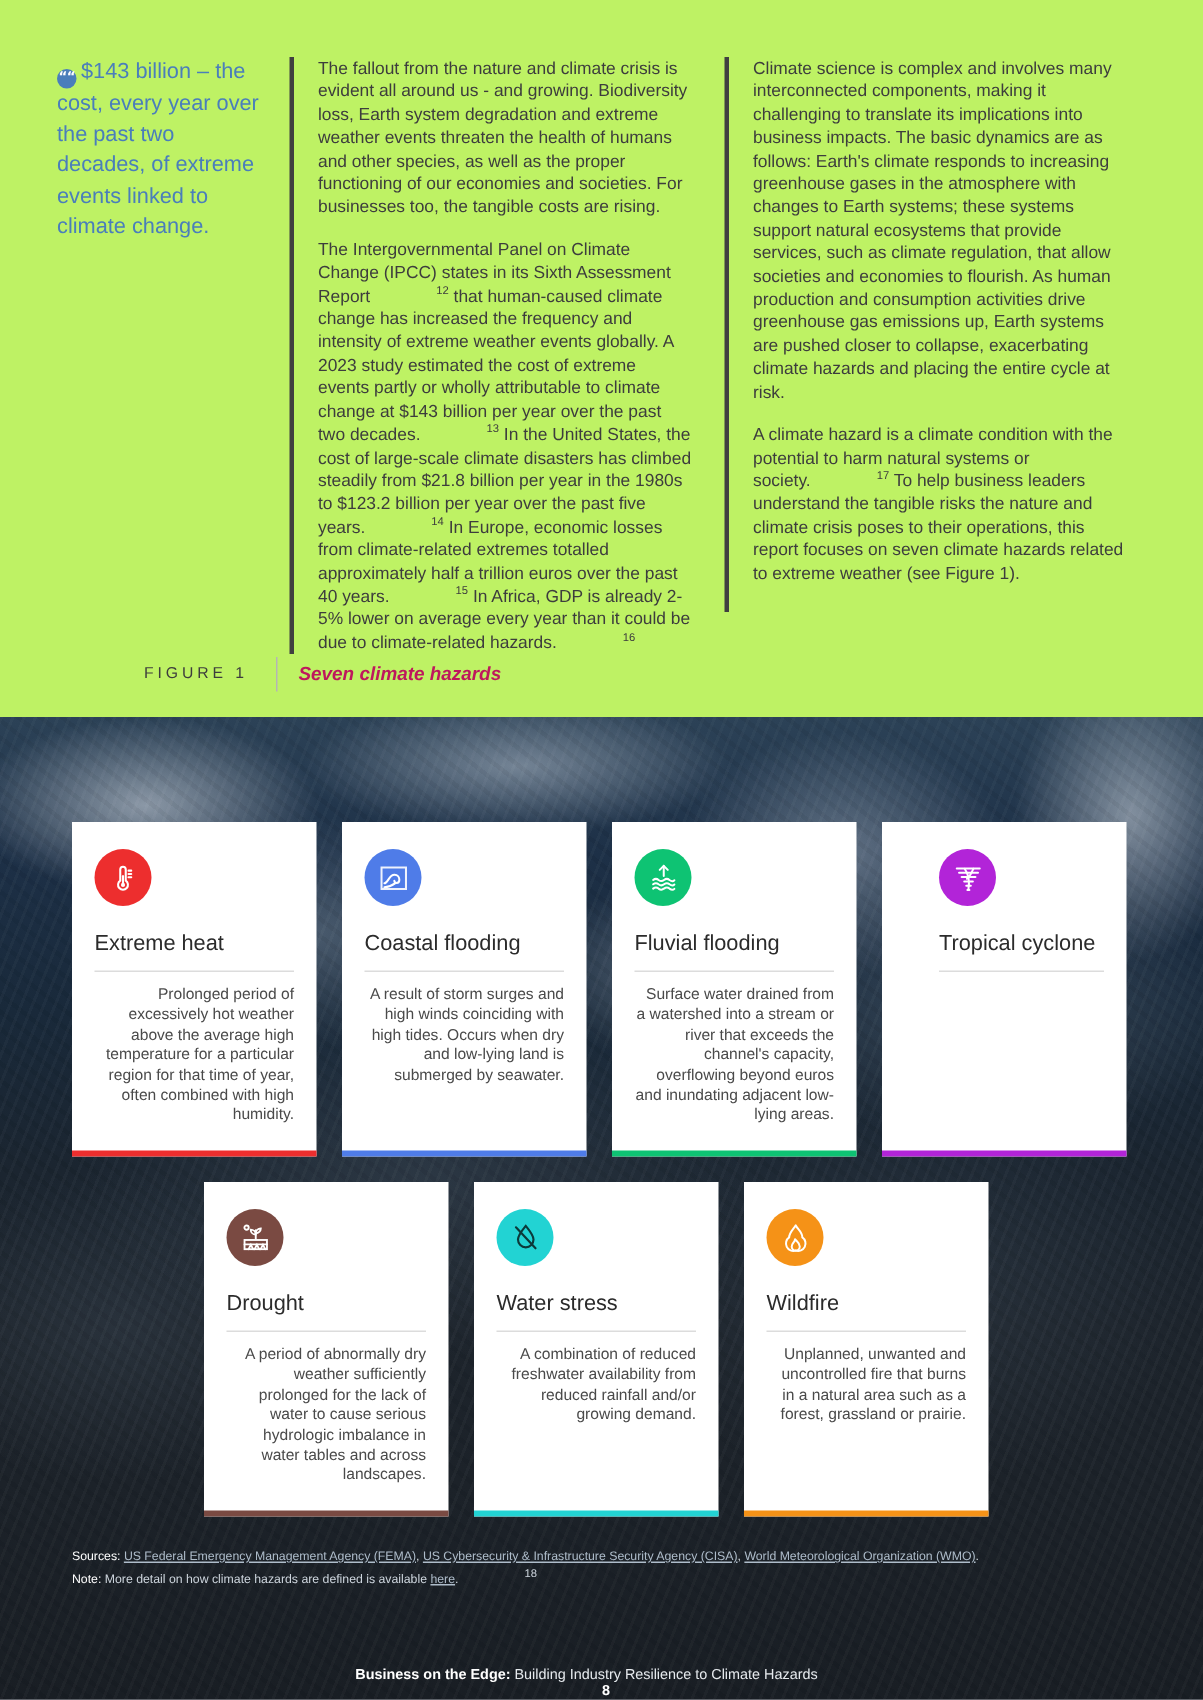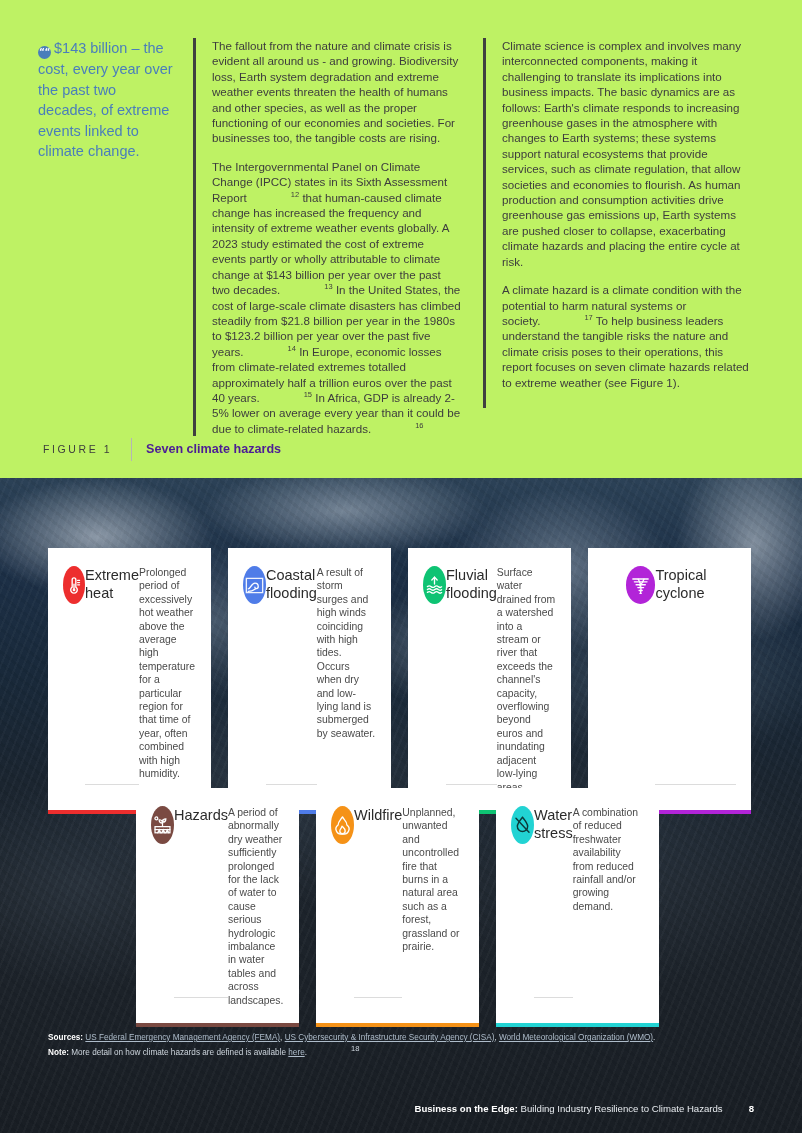--- a/index.html
+++ b/index.html
@@ -70,38 +70,39 @@
   sup { font-size: 7.5px; vertical-align: super; line-height: 0; margin-left: 44px; }
 
   
   .figure-header {
     position: absolute;
     left: 0; top: 428px;
     width: 667px;
     height: 42px;
     display: flex;
     align-items: center;
-    padding-left: 43px;
+    padding-left: 96px;
   }
   .figure-label {
     font-size: 10.5px;
     letter-spacing: 2.6px;
     color: #3d3d3d;
     width: 88px;
   }
   .figure-divider {
     width: 1px;
     height: 23px;
     background: #b5b5b5;
     margin-right: 14px;
   }
   .figure-title {
     font-size: 12.6px;
     font-weight: 700;
-    color: #4c1d95;
+    color: #be185d;
+    font-style: italic;
   }
 
   
   .hero {
     position: absolute;
     left: 0; top: 478px;
     width: 802px; height: 655px;
     overflow: hidden;
     background: #0e1620;
   }
@@ -138,21 +139,21 @@
   }
   .row1 { left: 48px; top: 70px; gap: 17px; }
   .row2 { left: 136px; top: 310px; gap: 17px; }
 
   .card {
     width: 163px;
     background: #ffffff;
     border-bottom: 4px solid #888;
     padding: 18px 15px 16px 15px;
     display: flex;
-    flex-direction: row;
+    flex-direction: column;
   }
   .row1 .card { min-height: 218px; }
   .row2 .card { min-height: 212px; }
 
   .card-icon {
     width: 38px; height: 38px;
     border-radius: 50%;
     display: flex;
     align-items: center;
     justify-content: center;
@@ -165,52 +166,54 @@
     font-weight: 400;
     padding-bottom: 9px;
     border-bottom: 1px solid #dcdcdc;
     margin-bottom: 9px;
     line-height: 18px;
   }
   .card-desc {
     font-size: 10.4px;
     line-height: 13.4px;
     color: #4a4a4a;
+    text-align: right;
   }
 
   
   .sources {
     position: absolute;
     left: 48px;
     top: 552px;
     width: 712px;
     font-size: 8.2px;
     line-height: 15px;
     color: #d7dde3;
   }
-  .sources b { color: #ffffff; font-weight: 700; }
+  .sources b { color: #ffffff; font-weight: 400; }
   .sources a {
     color: #aebcca;
     text-decoration: underline;
   }
   .sources .line2 { color: #cdd5dd; }
 
   
   .footer {
     position: absolute;
     left: 0;
     top: 606px;
     width: 802px;
     height: 49px;
     display: flex;
     align-items: center;
     justify-content: flex-end;
-    padding-right: 48px;
+    padding-right: 20px;
     font-size: 9.6px;
     color: #e6eaee;
+    flex-direction: column;
   }
   .footer b { font-weight: 700; color: #ffffff; }
   .footer .pagenum { font-weight: 700; color: #ffffff; margin-left: 26px; }
 </style>
 </head>
 <body>
 
 <div class="top-section">
   <div class="cols">
 
@@ -305,42 +308,42 @@
             <path d="M12 12.3V6.4"></path>
             <path d="M12 8.6c0-1.9 1.6-3.4 3.5-3.4 0 1.9-1.6 3.4-3.5 3.4z"></path>
             <path d="M12 9.4c0-1.9-1.6-3.4-3.5-3.4 0 1.9 1.6 3.4 3.5 3.4z"></path>
             <rect x="4.2" y="13.2" width="15.6" height="6.4"></rect>
             <path d="M7 19.6l1.6-3.1 1.6 3.1"></path>
             <path d="M11.2 19.6l1.6-3.1 1.6 3.1"></path>
             <path d="M15.4 19.6l1.6-3.1 1.6 3.1"></path>
             <path d="M4.2 16.3h15.6"></path>
           </svg>
         </div>
-        <div class="card-title">Hazards</div>
+        <div class="card-title">Drought</div>
         <div class="card-desc">A period of abnormally dry weather sufficiently prolonged for the lack of water to cause serious hydrologic imbalance in water tables and across landscapes.</div>
+      </div>
+      <div class="card" style="border-bottom-color: rgb(34, 211, 211);">
+        <div class="card-icon" style="background: rgb(34, 211, 211);">
+          <svg width="23" height="23" viewBox="0 0 24 24" fill="none" stroke="#0c3a3a" stroke-width="1.5" stroke-linecap="round">
+            <path d="M12 3.4c3.3 4 5.4 6.7 5.4 9.5a5.4 5.4 0 0 1-10.8 0c0-2.8 2.1-5.5 5.4-9.5z"></path>
+            <line x1="5.2" y1="4.4" x2="18.8" y2="19"></line>
+          </svg>
+        </div>
+        <div class="card-title">Water stress</div>
+        <div class="card-desc">A combination of reduced freshwater availability from reduced rainfall and/or growing demand.</div>
       </div>
       <div class="card" style="border-bottom-color: rgb(245, 146, 23);">
         <div class="card-icon" style="background: rgb(245, 146, 23);">
           <svg width="23" height="23" viewBox="0 0 24 24" fill="none" stroke="#fff" stroke-width="1.4" stroke-linecap="round" stroke-linejoin="round">
             <path d="M12 3c1.2 2.8 4.6 4.4 4.6 8.4A5.2 5.2 0 0 1 12 20.6a5.2 5.2 0 0 1-4.6-9.2C7.4 8.3 9.6 6.6 12 3z"></path>
             <path d="M12 20.6c-1.6 0-2.8-1.3-2.8-2.9 0-2 2-2.7 2.3-5 1.3 1.6 3.3 2.6 3.3 5 0 1.6-1.2 2.9-2.8 2.9z"></path>
           </svg>
         </div>
         <div class="card-title">Wildfire</div>
         <div class="card-desc">Unplanned, unwanted and uncontrolled fire that burns in a natural area such as a forest, grassland or prairie.</div>
-      </div>
-      <div class="card" style="border-bottom-color: rgb(34, 211, 211);">
-        <div class="card-icon" style="background: rgb(34, 211, 211);">
-          <svg width="23" height="23" viewBox="0 0 24 24" fill="none" stroke="#0c3a3a" stroke-width="1.5" stroke-linecap="round">
-            <path d="M12 3.4c3.3 4 5.4 6.7 5.4 9.5a5.4 5.4 0 0 1-10.8 0c0-2.8 2.1-5.5 5.4-9.5z"></path>
-            <line x1="5.2" y1="4.4" x2="18.8" y2="19"></line>
-          </svg>
-        </div>
-        <div class="card-title">Water stress</div>
-        <div class="card-desc">A combination of reduced freshwater availability from reduced rainfall and/or growing demand.</div>
       </div>
     </div>
 
   <div class="sources">
     <div class="line1">
       <b>Sources:</b>
       <a href="#">US Federal Emergency Management Agency (FEMA)</a>,
       <a href="#">US Cybersecurity &amp; Infrastructure Security Agency (CISA)</a>,
       <a href="#">World Meteorological Organization (WMO)</a>.
     </div>

